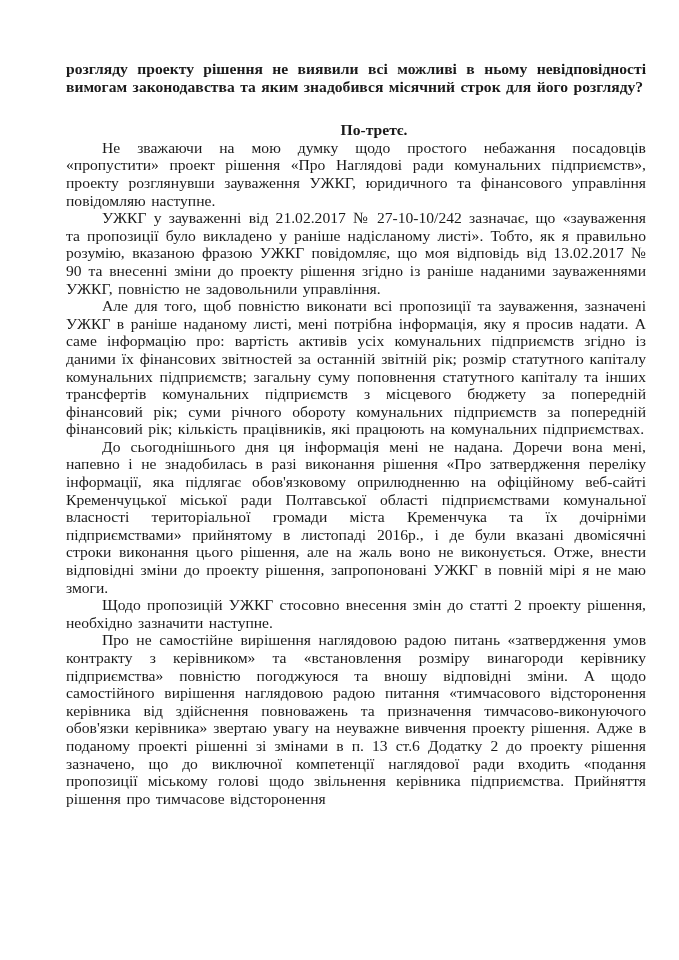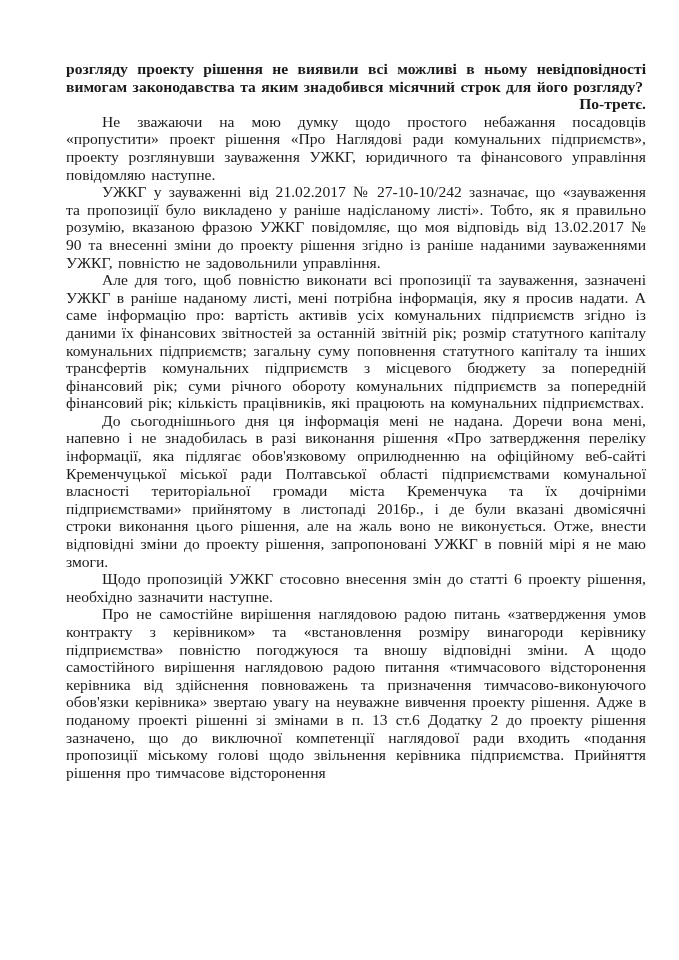--- a/index.html
+++ b/index.html
@@ -31,22 +31,22 @@
     padding: 0;
     text-indent: 36px;
   }
   .content p.continuation {
     text-indent: 0;
   }
   .content p.bold {
     font-weight: bold;
   }
   .content p.section-heading {
-    margin-top: 0;
-    text-align: right;
+    margin-top: 26px;
+    text-align: center;
   }
   .page-number {
     position: absolute;
     top: 886px;
     left: 630px;
     width: 20px;
     font-size: 15.6px;
     line-height: 17.6px;
     text-align: right;
     color: #1b1b1b;
@@ -56,17 +56,17 @@
 <body>
 
 <div class="page">
   <div class="content">
     <p class="continuation bold">розгляду проекту рішення не виявили всі можливі в ньому невідповідності вимогам законодавства та яким знадобився місячний строк для його розгляду?</p>
     <p class="bold section-heading">По-третє.</p>
     <p>Не зважаючи на мою думку щодо простого небажання посадовців «пропустити» проект рішення «Про Наглядові ради комунальних підприємств», проекту розглянувши зауваження УЖКГ, юридичного та фінансового управління повідомляю наступне.</p>
     <p>УЖКГ у зауваженні від 21.02.2017 № 27-10-10/242 зазначає, що «зауваження та пропозиції було викладено у раніше надісланому листі». Тобто, як я правильно розумію, вказаною фразою УЖКГ повідомляє, що моя відповідь від 13.02.2017 № 90 та внесенні зміни до проекту рішення згідно із раніше наданими зауваженнями УЖКГ, повністю не задовольнили управління.</p>
     <p>Але для того, щоб повністю виконати всі пропозиції та зауваження, зазначені УЖКГ в раніше наданому листі, мені потрібна інформація, яку я просив надати. А саме інформацію про: вартість активів усіх комунальних підприємств згідно із даними їх фінансових звітностей за останній звітній рік; розмір статутного капіталу комунальних підприємств; загальну суму поповнення статутного капіталу та інших трансфертів комунальних підприємств з місцевого бюджету за попередній фінансовий рік; суми річного обороту комунальних підприємств за попередній фінансовий рік; кількість працівників, які працюють на комунальних підприємствах.</p>
     <p>До сьогоднішнього дня ця інформація мені не надана.  Доречи вона мені, напевно і не знадобилась в разі виконання рішення «Про затвердження переліку інформації, яка підлягає обов'язковому оприлюдненню на офіційному веб-сайті Кременчуцької міської ради Полтавської області підприємствами комунальної власності територіальної громади міста Кременчука та їх дочірніми підприємствами» прийнятому в листопаді 2016р., і де були вказані двомісячні строки виконання цього рішення, але на жаль воно не виконується. Отже, внести відповідні зміни до проекту рішення, запропоновані УЖКГ в повній мірі я не маю змоги.</p>
-    <p>Щодо пропозицій УЖКГ стосовно внесення змін до статті 6 проекту рішення, необхідно зазначити наступне.</p>
+    <p>Щодо пропозицій УЖКГ стосовно внесення змін до статті 2 проекту рішення, необхідно зазначити наступне.</p>
     <p>Про не самостійне вирішення наглядовою радою питань «затвердження умов контракту з керівником» та «встановлення розміру винагороди керівнику підприємства» повністю погоджуюся та вношу відповідні зміни. А щодо самостійного вирішення наглядовою радою питання «тимчасового відсторонення керівника від здійснення повноважень та призначення тимчасово-виконуючого обов'язки керівника» звертаю увагу на неуважне вивчення проекту рішення. Адже в поданому проекті рішенні зі змінами в п. 13 ст.6 Додатку 2 до проекту рішення зазначено, що до виключної компетенції наглядової ради входить «подання пропозиції міському голові щодо звільнення керівника підприємства. Прийняття рішення про тимчасове відсторонення</p>
   </div>
   <div class="page-number">3</div>
 </div>
 
 </body></html>

